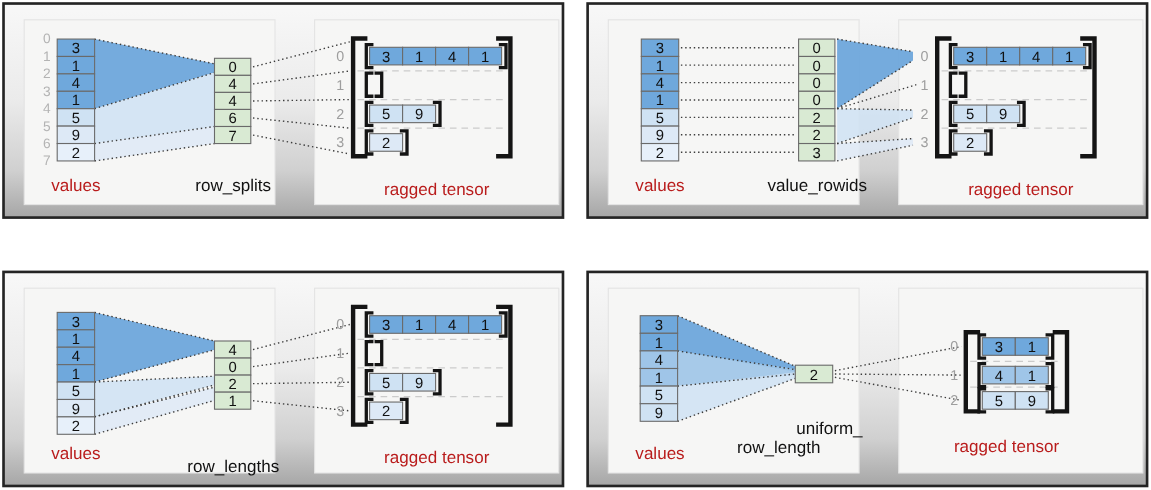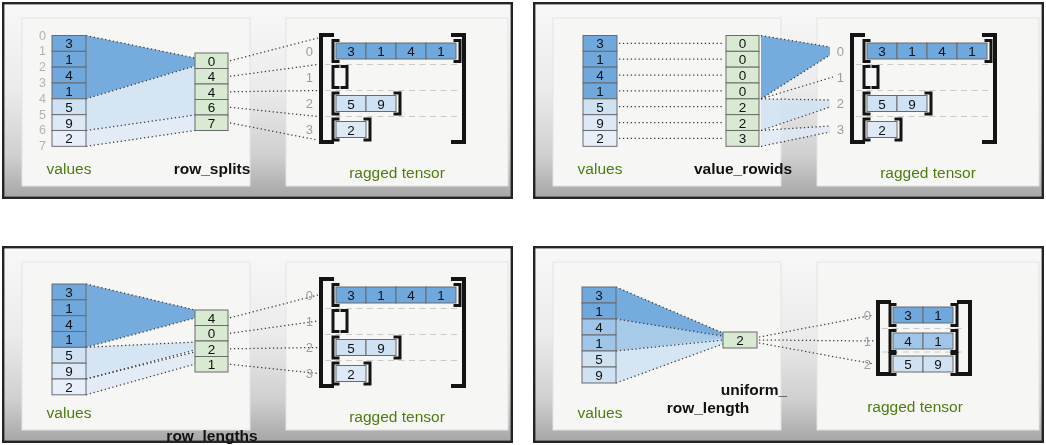--- a/index.html
+++ b/index.html
@@ -1,21 +1,21 @@
 <!DOCTYPE html>
 <html><head>
 <meta charset="utf-8">
 <style>
   html,body{margin:0;padding:0;background:#ffffff;}
   .canvas{position:relative;width:1046px;height:445px;background:#ffffff;overflow:hidden;
           font-family:"Liberation Sans",sans-serif;}
   svg.quad{position:absolute;overflow:visible;}
   .lbl{position:absolute;transform:translate(-50%,-50%);white-space:nowrap;
-       font-size:15.5px;color:#4d7c0f;line-height:1;}
-  .lbl.bold{font-weight:bold;color:#111;}
+       font-size:15.5px;color:#b91c1c;line-height:1;}
+  .lbl.bold{font-weight:normal;color:#111;}
 </style>
 </head>
 <body>
 
 <div class="canvas">
   <svg class="quad" id="q0" style="left:2px;top:2px" width="511" height="197" viewBox="0 0 511 197">
       <defs>
         <linearGradient id="grad0" x1="0" y1="0" x2="0" y2="1">
           <stop offset="0%" stop-color="#f8f8f8"></stop>
           <stop offset="45%" stop-color="#ebebeb"></stop>
@@ -359,20 +359,20 @@
 
   <div class="lbl" style="left:69px;top:169px">values</div>
   <div class="lbl bold" style="left:212px;top:169px">row_splits</div>
   <div class="lbl" style="left:397px;top:173px">ragged tensor</div>
 
   <div class="lbl" style="left:600px;top:169px">values</div>
   <div class="lbl bold" style="left:743px;top:169px">value_rowids</div>
   <div class="lbl" style="left:928px;top:173px">ragged tensor</div>
 
   <div class="lbl" style="left:69px;top:413px">values</div>
-  <div class="lbl bold" style="left:212px;top:436px">row_lengths</div>
+  <div class="lbl bold" style="left:212px;top:425px">row_lengths</div>
   <div class="lbl" style="left:397px;top:417px">ragged tensor</div>
 
   <div class="lbl" style="left:600px;top:413px">values</div>
   <div class="lbl bold" style="left:754px;top:390px">uniform_</div>
   <div class="lbl bold" style="left:708px;top:408px">row_length</div>
   <div class="lbl" style="left:915px;top:407px">ragged tensor</div>
 </div>
 
 </body></html>

